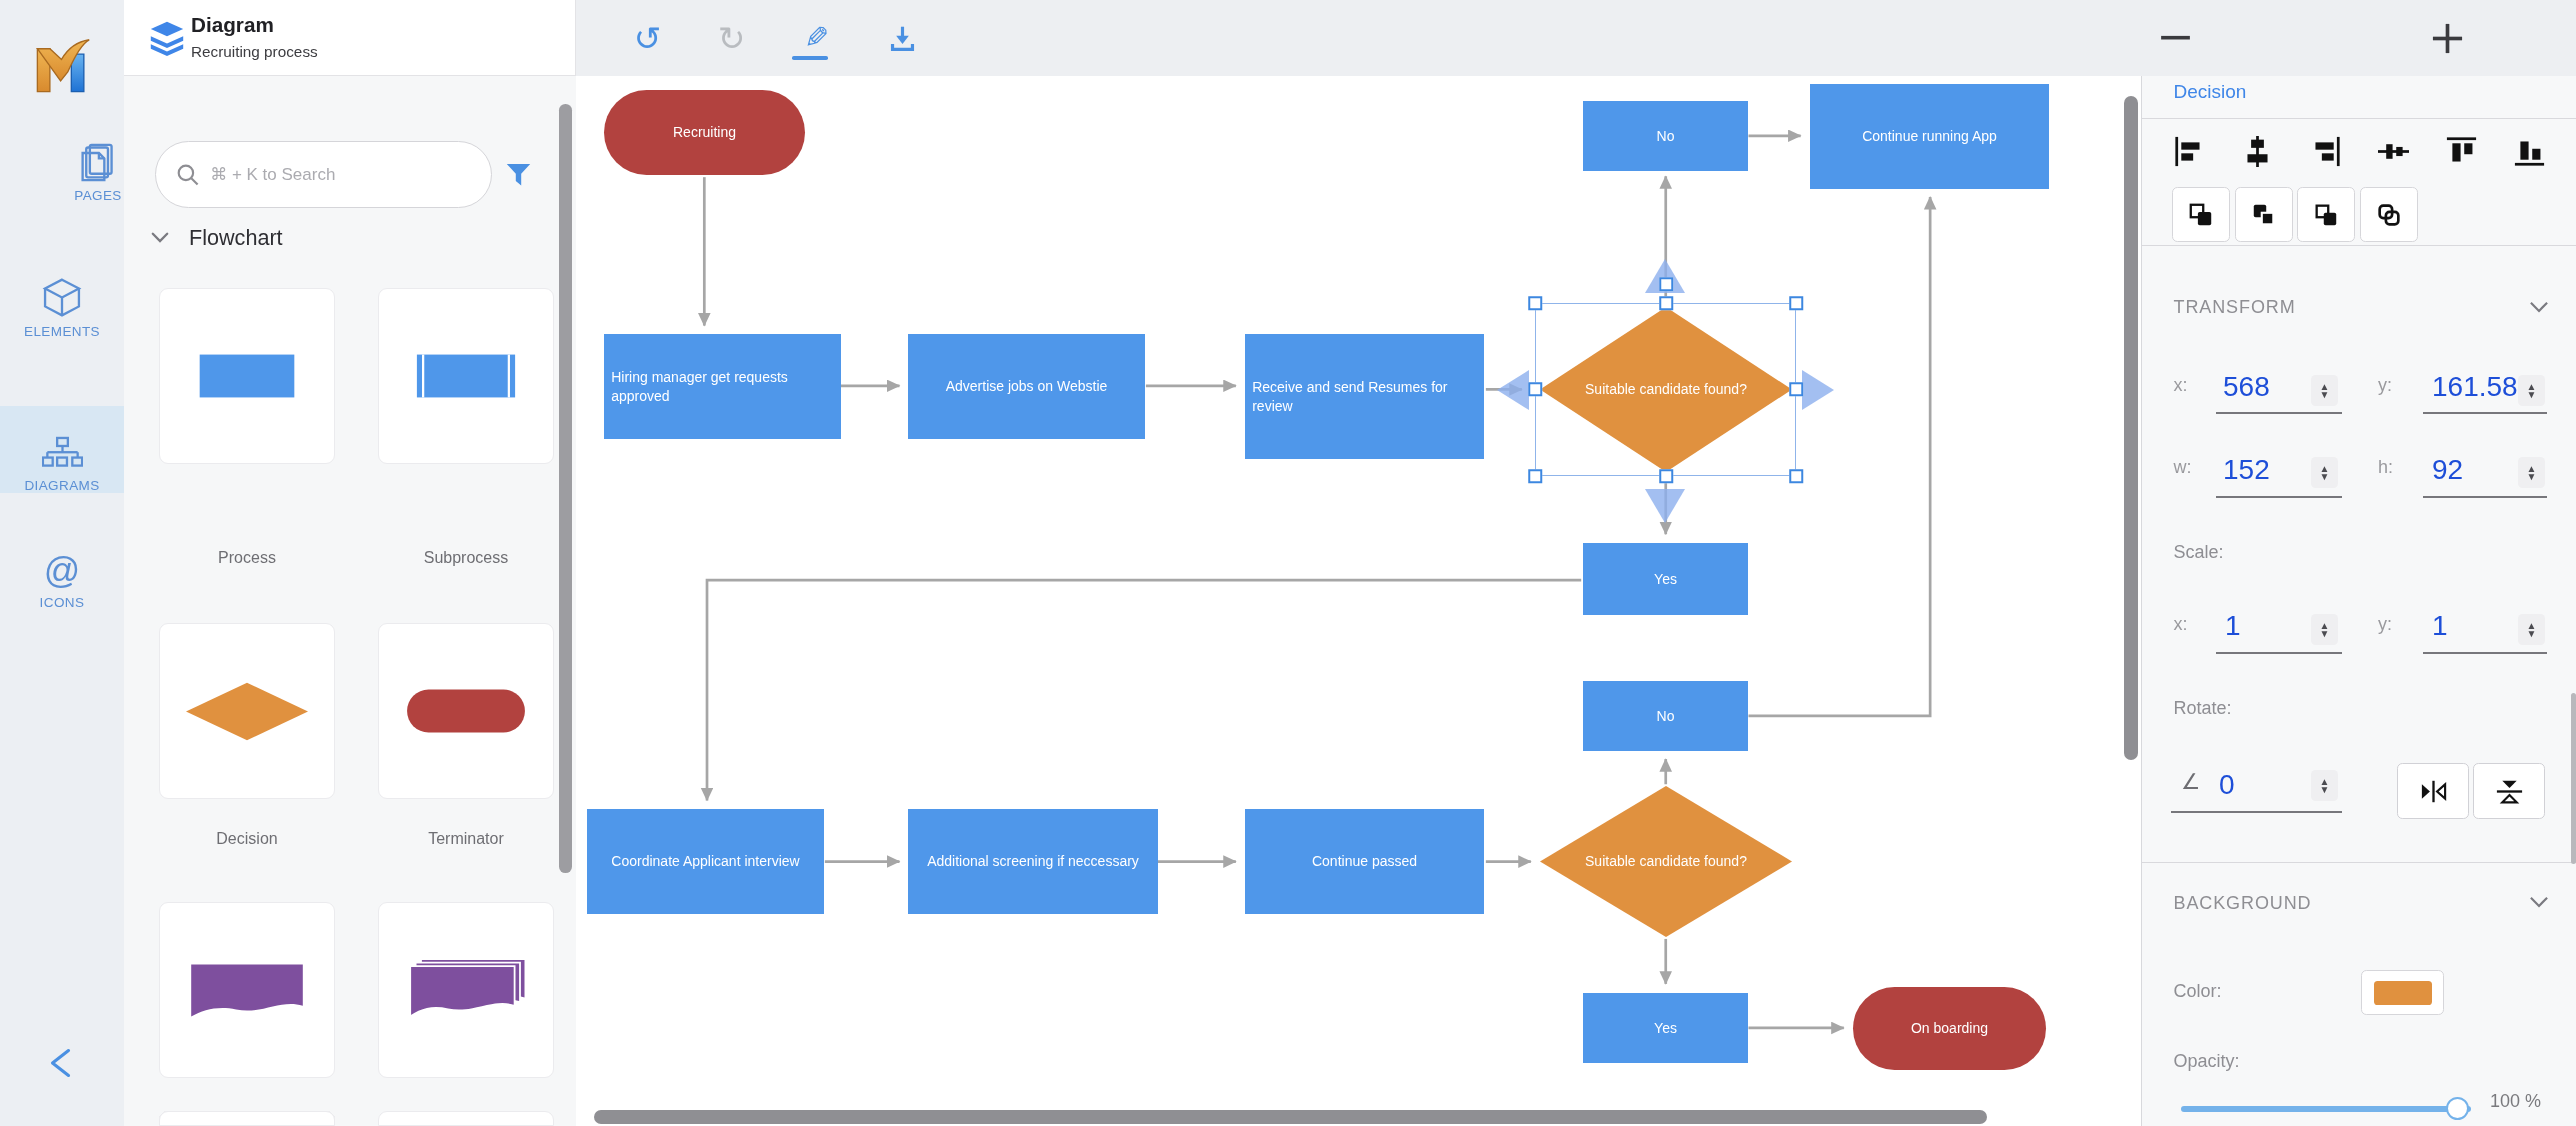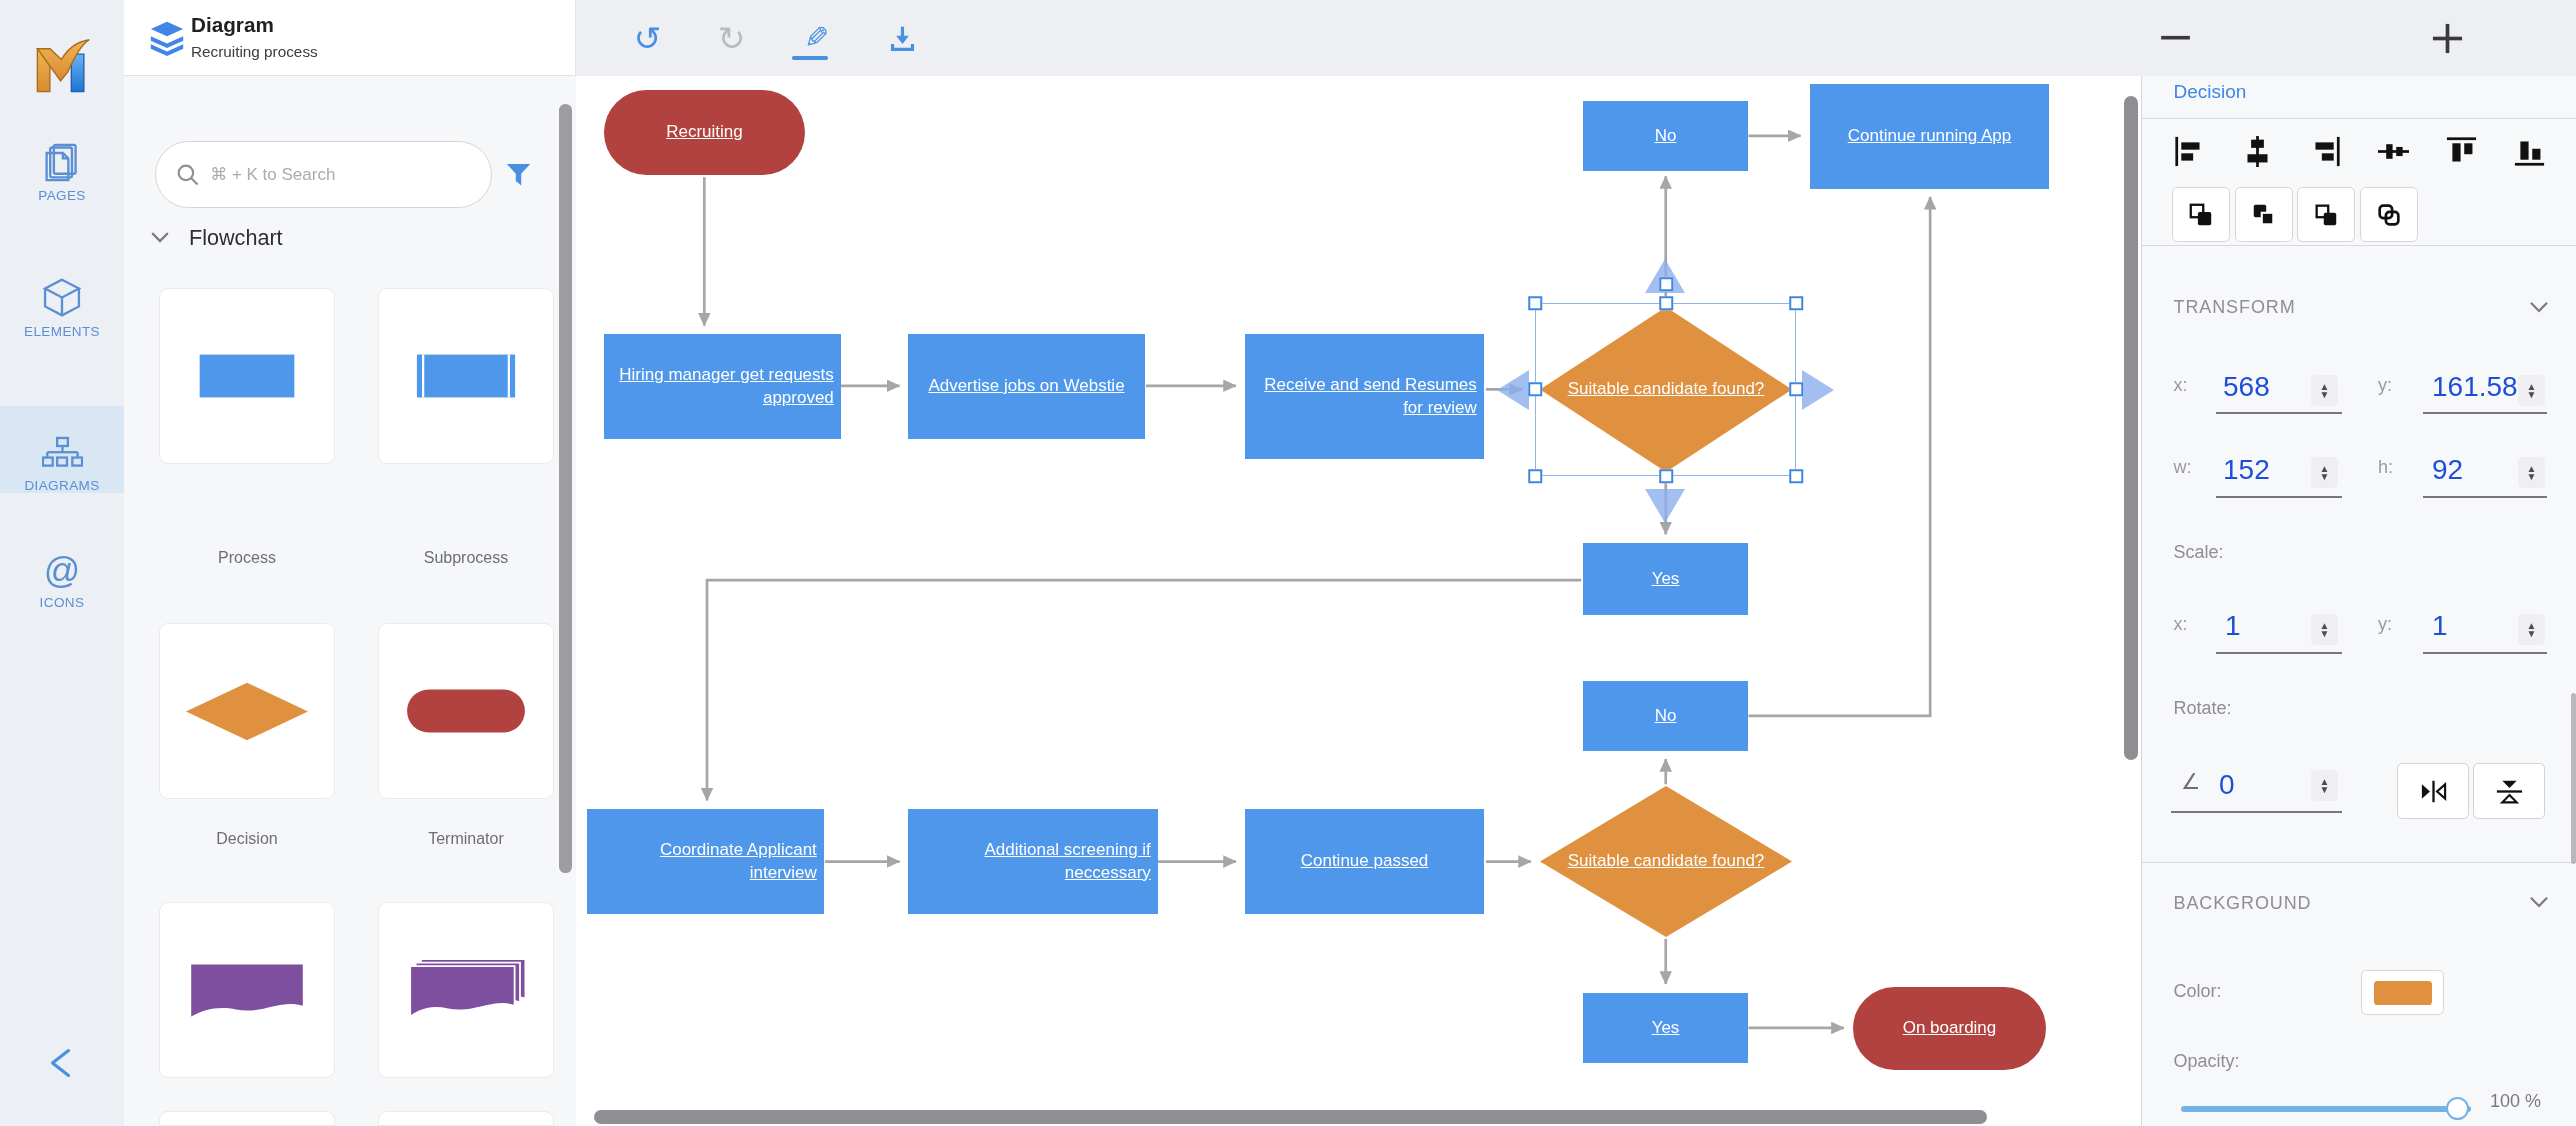--- a/index.html
+++ b/index.html
@@ -36,21 +36,21 @@
   .tool { position:absolute; top:0; height:76px; display:flex; align-items:center; justify-content:center; cursor:pointer; }
   .uglyph { font-size:33px; color:#4a90e2; line-height:1; }
   .uglyph.disabled { color:#b9bcc0; }
   #pencil-underline { position:absolute; left:-1.8px; bottom:16px; width:36px; height:3.6px; background:#4a90e2; border-radius:1.8px; }
   #zoom-minus, #zoom-plus { color:#3a3a3e; }
   #help-btn { position:absolute; left:2517px; top:23.4px; width:29px; height:29px; border:2.7px solid #5b9be0; border-radius:50%; color:#5b9be0; font-size:18px; font-weight:bold; display:flex; align-items:center; justify-content:center; cursor:pointer; }
 
   
   #canvas-bg { position:absolute; left:576px; top:76px; width:1565px; height:1051px; background:#fff; z-index:1; }
   #connector-svg { position:absolute; left:0; top:0; width:2576px; height:1126px; z-index:5; pointer-events:none; }
-  .node { position:absolute; display:flex; align-items:center; justify-content:center; text-align:right; color:#fff; font-size:17px; line-height:1.35; z-index:6; cursor:pointer; padding:0 7.2px;text-decoration:underline; }
+  .node { position:absolute; display:flex; align-items:center; justify-content:center; text-align:left; color:#fff; font-size:14px; line-height:1.35; z-index:6; cursor:pointer; padding:0 7.2px; }
   .node.process { background:#4f97ea; }
   .node.terminator { background:#b2423f; border-radius:43px; }
   .node.diamond { background:#e0913f; clip-path:polygon(50% 0,100% 50%,50% 100%,0 50%); padding:0; }
 
   
   .sel { position:absolute; z-index:8; }
   #sel-frame { left:1535px; top:303px; width:261px; height:173px; border:1.3px solid #8fb4ea; }
   .handle { position:absolute; width:13.5px; height:13.5px; background:#fff; border:2.2px solid #3c87e0; transform:translate(-50%,-50%); z-index:9; }
   .qt { position:absolute; width:0; height:0; z-index:7; }
   .qt-up    { left:1645px; top:259px; border-left:20.7px solid transparent; border-right:20.7px solid transparent; border-bottom:34px solid rgba(140,175,238,.8); }
@@ -102,21 +102,21 @@
         <linearGradient id="lgB" x1="0" y1="0" x2="0" y2="1">
             <stop offset="0" stop-color="#6ab4f0"></stop>
             <stop offset="1" stop-color="#1e72d4"></stop>
           </linearGradient>
       </defs>
       <polygon points="6,14 20,14 20,62 6,62" fill="url(#lgO)" stroke="#a96a20" stroke-width="1.5"></polygon>
       <polygon points="44,20 58,20 58,62 44,62" fill="url(#lgB)" stroke="#1b5fb0" stroke-width="1.5"></polygon>
       <path d="M6,14 L32,50 L40,40 C48,22 56,8 64,4 C50,6 40,14 33,26 L20,14 Z" fill="url(#lgO)" stroke="#a96a20" stroke-width="1.5"></path>
     </svg>
 
-    <div class="rail-item" style="top:142px;">
+    <div class="rail-item" style="top:142px;margin-left:36px;">
       <svg width="38" height="40" viewBox="0 0 42 44">
         <rect x="12" y="3" width="24" height="32" rx="2" class="stroke-blue"></rect>
         <rect x="8" y="6" width="24" height="33" rx="2" class="stroke-blue" fill="#eceff3"></rect>
         <path d="M4 12 H22 L28 18 V42 H4 Z" fill="#eceff3" class="stroke-blue"></path>
         <path d="M22 12 V18 H28" class="stroke-blue"></path>
       </svg>
       <span class="lbl">PAGES</span>
     </div>
 
     <div class="rail-item" style="top:277px;">

